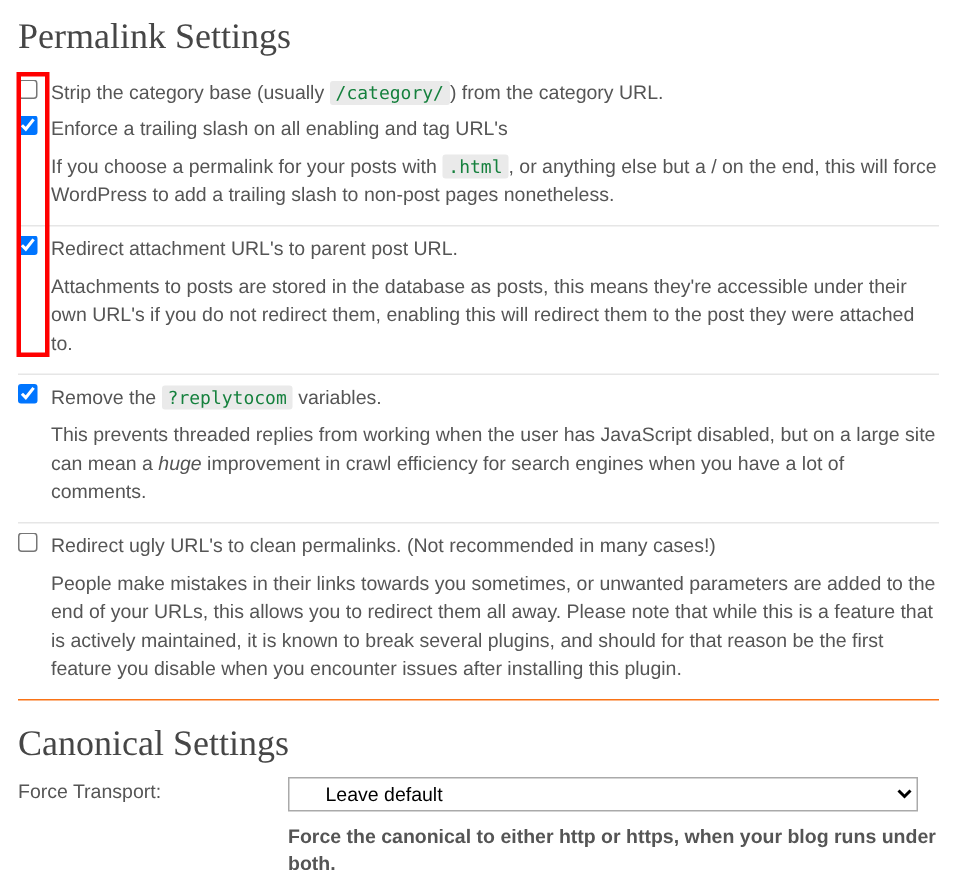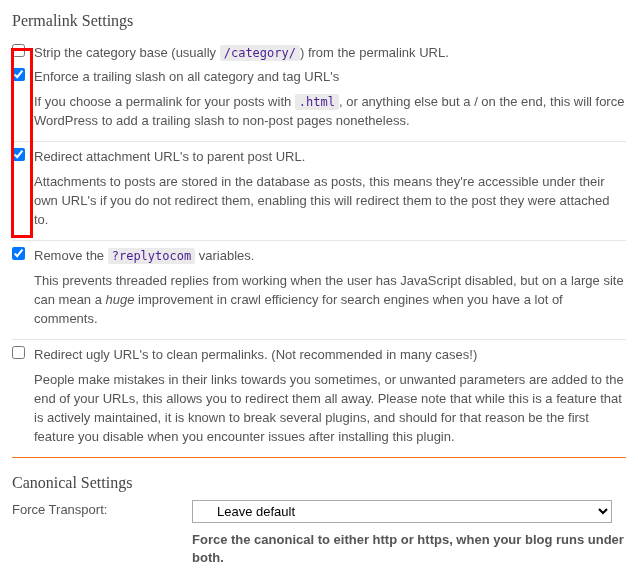--- a/index.html
+++ b/index.html
@@ -6,21 +6,21 @@
     margin: 0;
     padding: 8px 12px;
     font-family: "Helvetica Neue", Arial, sans-serif;
     font-size: 13px;
     color: #555;
     background: #fff;
     width: 614px;
   }
   h2 {
     font-family: Georgia, "Times New Roman", serif;
-    font-size: 16px;
+    font-size: 24px;
     font-weight: normal;
     color: #464646;
     margin: 4px 0 8px 0;
   }
   .option {
     display: flex;
     align-items: flex-start;
     border-bottom: 1px solid #e6e6e6;
     padding: 6px 0 10px 0;
   }
@@ -45,21 +45,21 @@
     margin-top: 8px;
     line-height: 1.45;
     color: #555;
   }
   .code {
     font-family: Consolas, Monaco, monospace;
     background: #eaeaea;
     padding: 1px 4px;
     border-radius: 2px;
     font-size: 12px;
-    color: #4c1d95;
+    color: #15803d;
     margin-top: 11px;
   }
   .hl {
     position: absolute;
     border: 3px solid #ff0000;
     box-sizing: border-box;
   }
   .canonical-row {
     display: flex;
     align-items: flex-start;
@@ -94,31 +94,31 @@
   <h2>Permalink Settings</h2>
 
   <div class="hl" style="left:-1px; top:36px; width:22px; height:190px;"></div>
 
   <div class="option" style="border-bottom:none; padding-bottom:0;">
     <div class="chkcol">
       <input type="checkbox" style="">
     </div>
     <div class="txtcol">
       <div class="label-line">
-        <span>Strip the category base (usually </span><span class="code">/category/</span><span>) from the permalink URL.</span>
+        <span>Strip the category base (usually </span><span class="code">/category/</span><span>) from the category URL.</span>
       </div>
     </div>
   </div>
 
   <div class="option">
     <div class="chkcol">
       <input type="checkbox" checked="" style="">
     </div>
     <div class="txtcol">
-      <div class="label-line">Enforce a trailing slash on all category and tag URL's</div>
+      <div class="label-line">Enforce a trailing slash on all enabling and tag URL's</div>
       <div class="desc">
         <span>If you choose a permalink for your posts with </span><span class="code">.html</span><span>, or anything else but a / on the end, this will force WordPress to add a trailing slash to non-post pages nonetheless.</span>
       </div>
     </div>
   </div>
 
   <div class="option">
     <div class="chkcol">
       <input type="checkbox" checked="" style="">
     </div>

